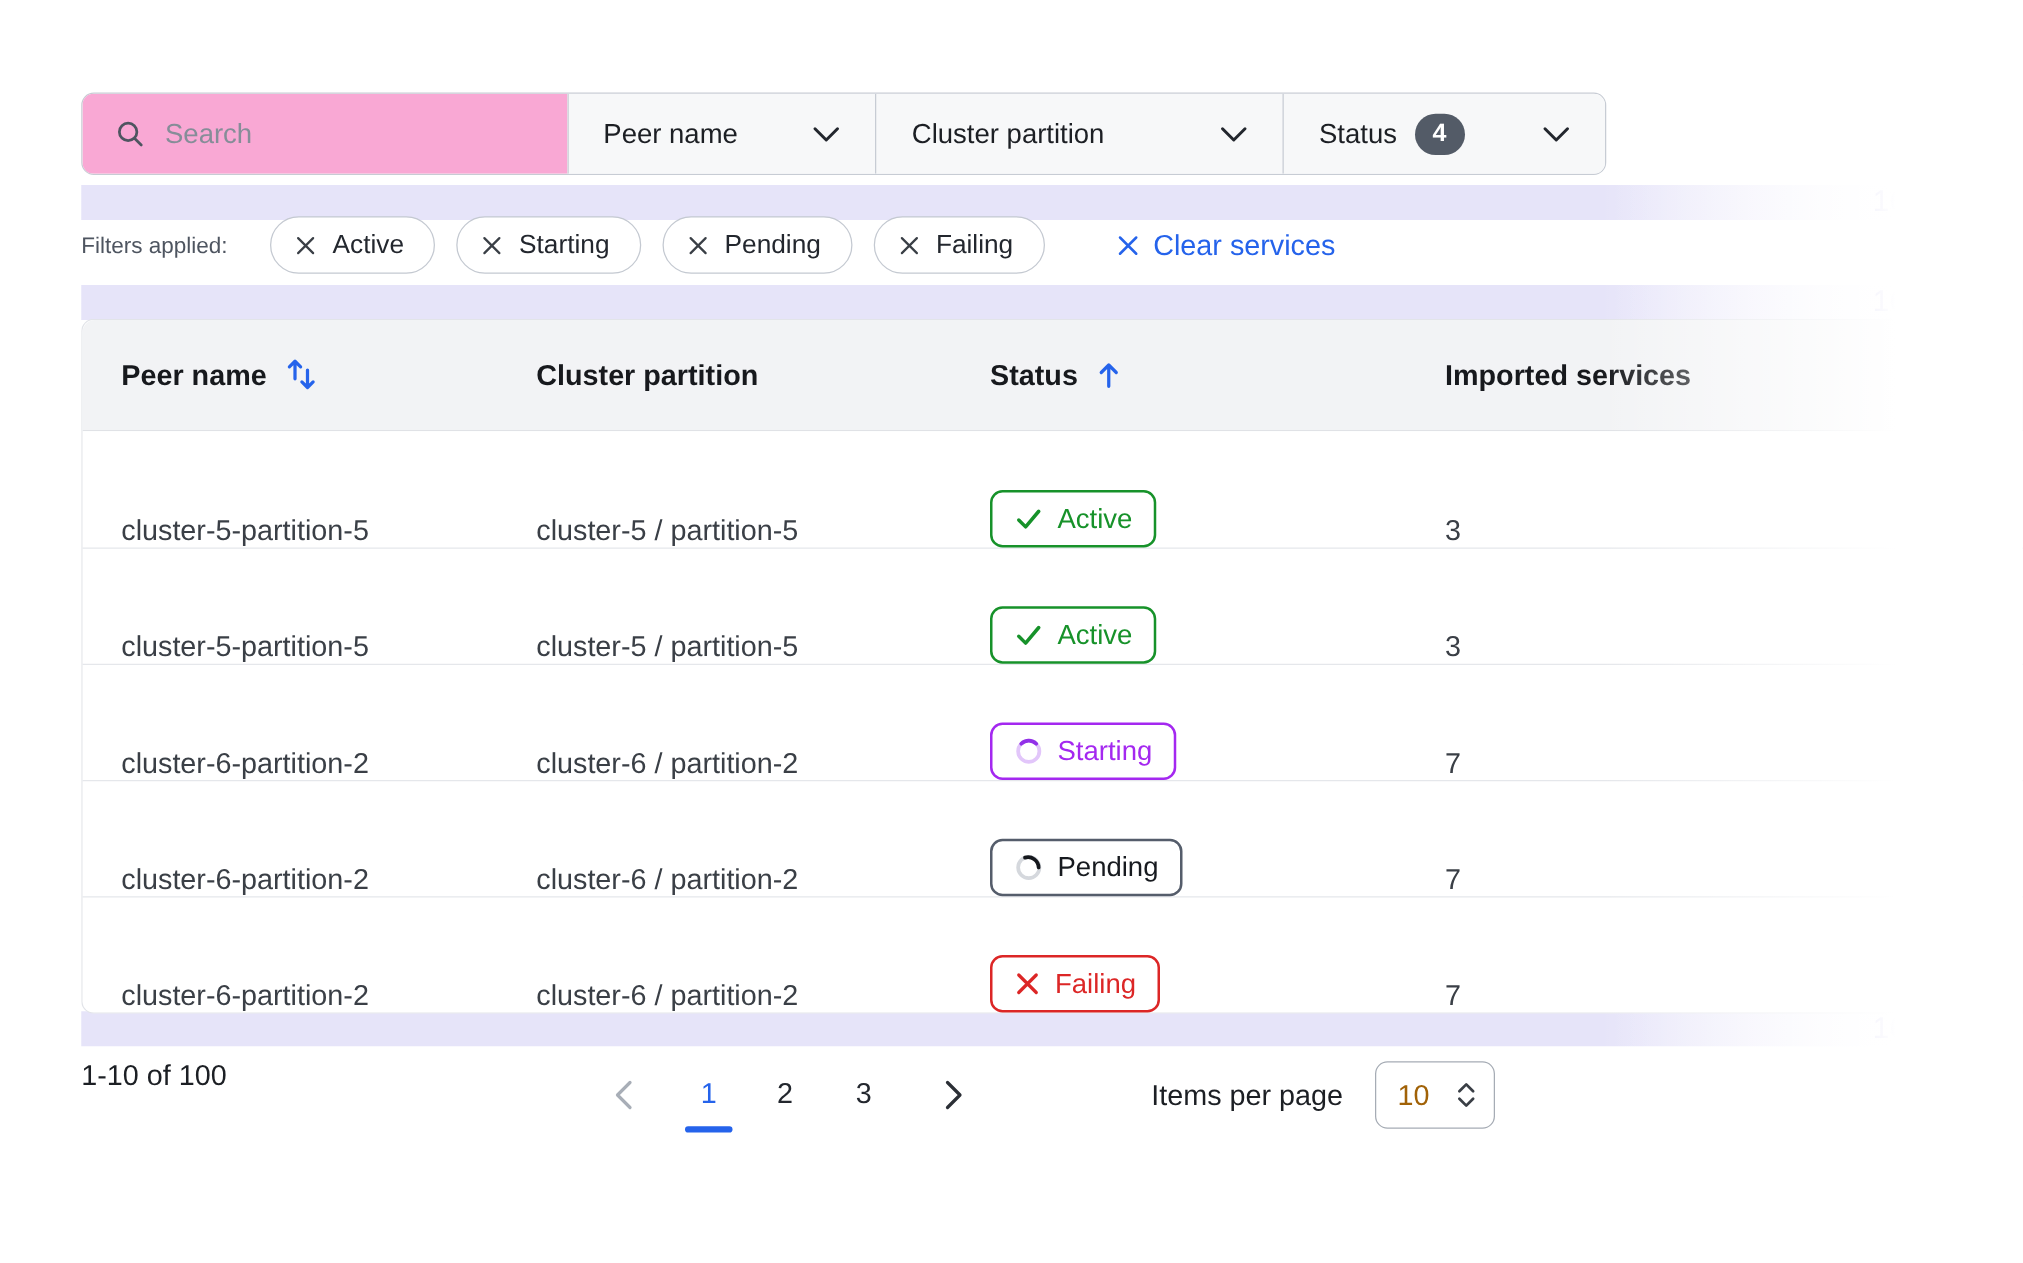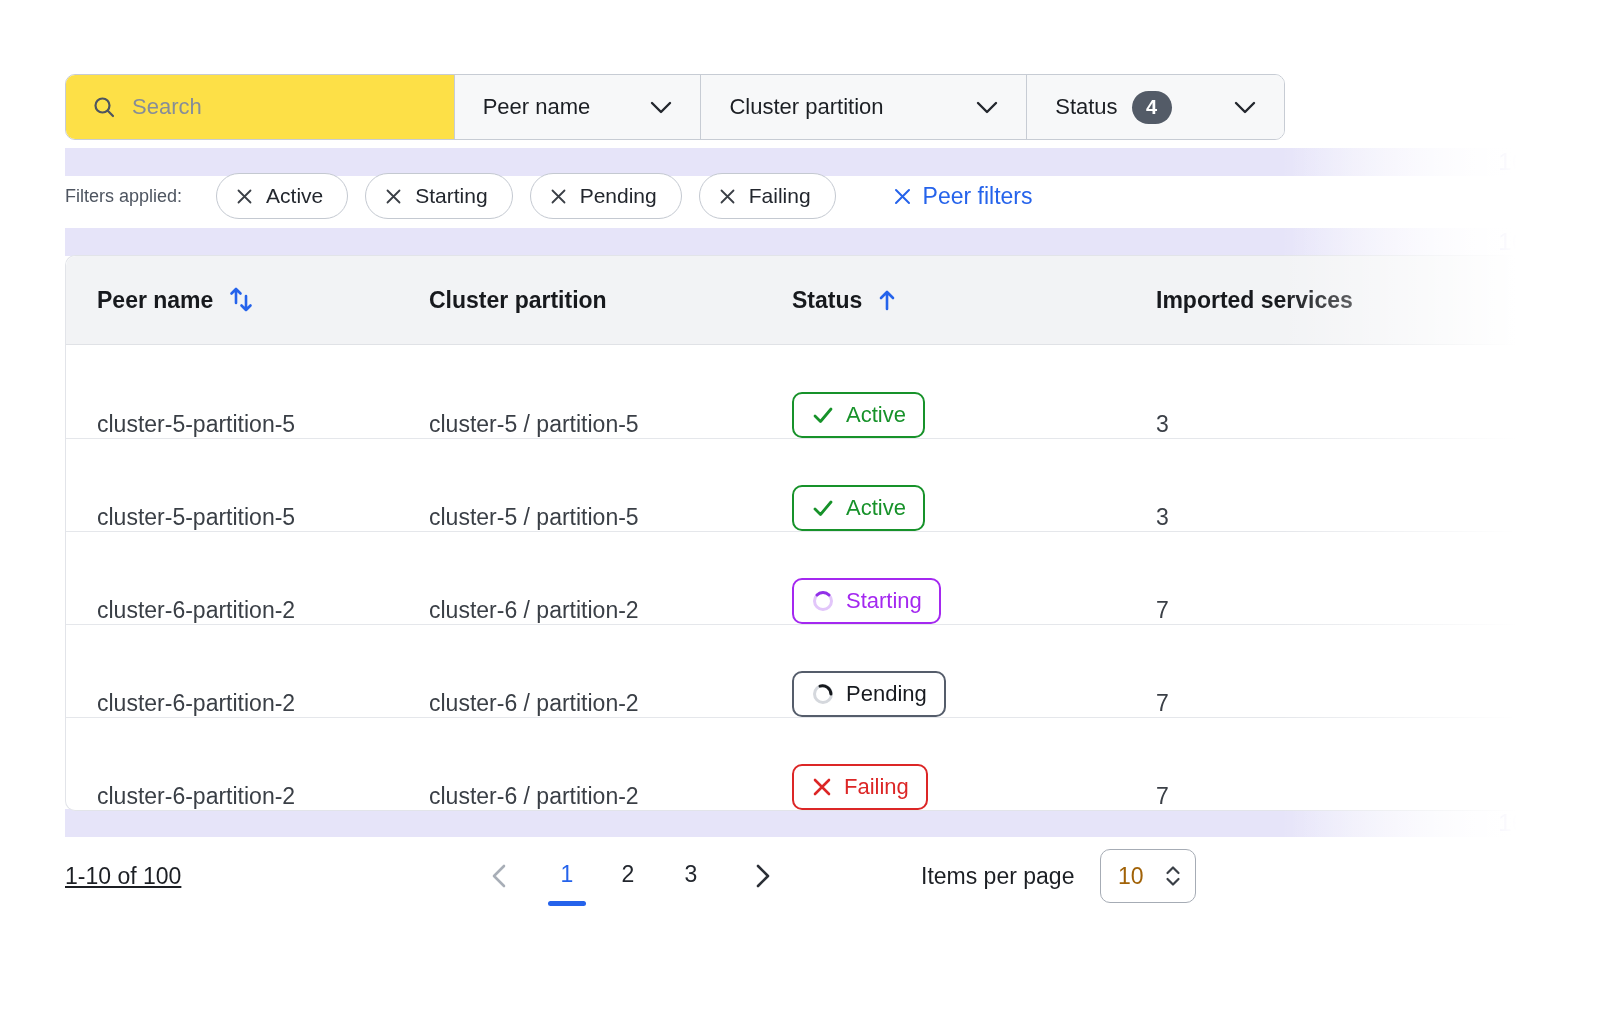--- a/index.html
+++ b/index.html
@@ -13,21 +13,21 @@
 
   
   .toolbar {
     position:absolute; left:65px; top:74px;
     width:1220px; height:66px;
     border:1px solid #c7ccd4; border-radius:10px;
     display:flex; overflow:hidden; background:#fff;
   }
   .tb-search {
     width:388px; display:flex; align-items:center;
-    padding:0 26px; gap:16px; background:#fde047;
+    padding:0 26px; gap:16px; background:#f9a8d4;
   }
   .tb-search input {
     border:none; outline:none; font:22px "Liberation Sans", sans-serif;
     color:#3a3f46; width:100%; background:transparent;
   }
   .tb-search input::placeholder { color:#868d98; }
   .tb-dd {
     display:flex; align-items:center; justify-content:space-between;
     padding:0 28px; background:#f7f8f9; border-left:1px solid #c7ccd4;
     font-size:22px; font-weight:500; color:#1c1f24; cursor:pointer;
@@ -106,21 +106,21 @@
 
   
   .fade-overlay {
     position:absolute; left:1280px; top:143px; width:338px; height:702px;
     background:linear-gradient(to right, rgba(255,255,255,0) 0%, #fff 70%);
     pointer-events:none; z-index:5;
   }
 
   
   .pagination { position:absolute; left:0; top:846px; width:1618px; height:80px; }
-  .pg-range { position:absolute; left:65px; top:17px; font-size:23px; color:#1c1f24;text-decoration:underline; }
+  .pg-range { position:absolute; left:65px; top:1px; font-size:23px; color:#1c1f24; }
   .pg-btn {
     position:absolute; top:12px; width:26px; height:36px;
     display:flex; align-items:center; justify-content:center; cursor:pointer;
   }
   .pg-num {
     position:absolute; top:15px; width:22px; text-align:center;
     font-size:23px; color:#23272e; cursor:pointer;
   }
   .pg-num.current { color:#2563eb; }
   .pg-underline {
@@ -230,21 +230,21 @@
     </span>
     <span>Failing</span>
   </span>
 
   <span class="clear-filters">
     <span>
       <svg width="19" height="19" viewBox="0 0 19 19" fill="none" stroke="#2563eb" stroke-width="2" stroke-linecap="round">
           <path d="M3 3 L16 16 M16 3 L3 16"></path>
         </svg>
     </span>
-    <span>Peer filters</span>
+    <span>Clear services</span>
   </span>
 </div>
 
 <div class="table">
   <div class="thead">
     <div class="c1">
       <span>Peer name</span>
       <span>
         <svg width="28" height="30" viewBox="0 0 28 30" fill="none" stroke="#2563eb" stroke-width="2.6" stroke-linecap="round" stroke-linejoin="round">
           <path d="M9 18 L9 4 M9 4 L4.5 8.5 M9 4 L13.5 8.5"></path>

